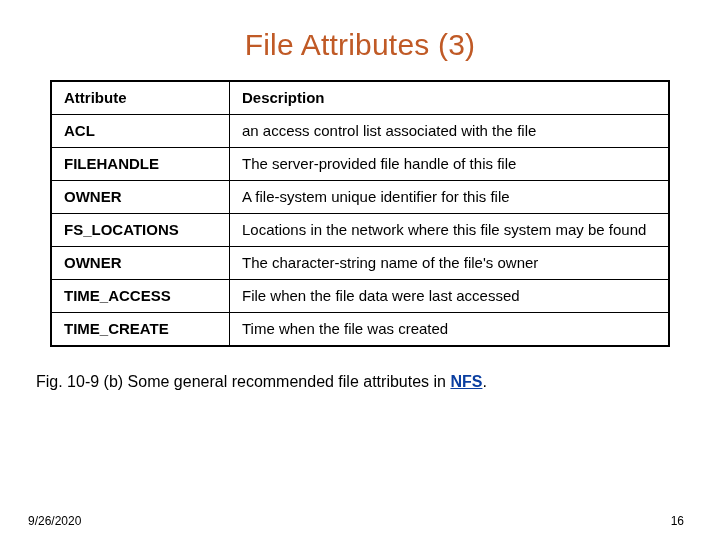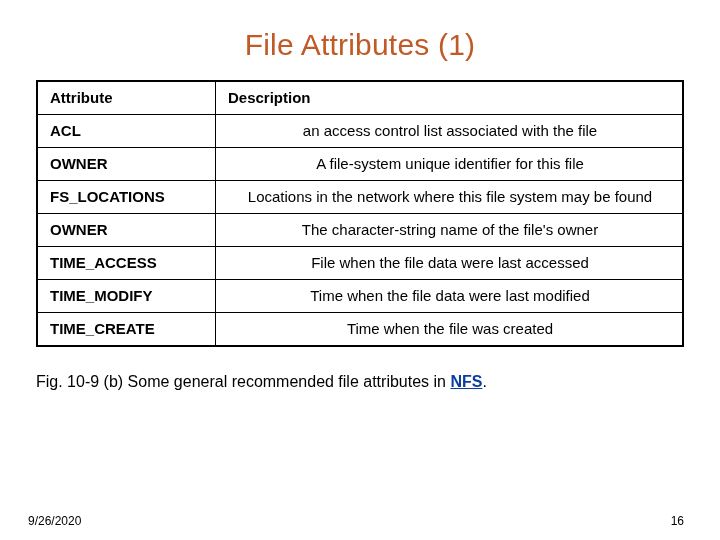--- a/index.html
+++ b/index.html
@@ -21,21 +21,21 @@
   .title {
     text-align: center;
     color: #c05a26;
     font-size: 30px;
     font-weight: 400;
     padding-top: 28px;
     padding-bottom: 18px;
     letter-spacing: 0.2px;
   }
   .table-wrap {
-    margin: 0 36px;
+    margin: 0 50px;
   }
   table {
     border-collapse: collapse;
     width: 100%;
     border: 2px solid #000;
   }
   th, td {
     border: 1.5px solid #000;
     padding: 7px 10px 7px 12px;
     text-align: left;
@@ -45,21 +45,20 @@
   }
   th {
     font-weight: 700;
   }
   td.attr {
     font-weight: 700;
     width: 155px;
   }
   td.desc {
     font-weight: 400;
-    text-align: center;
   }
   .caption {
     margin: 26px 36px 0 36px;
     font-size: 16px;
     color: #000;
   }
   .caption .nfs {
     color: #0a3ea0;
     font-weight: 700;
     text-decoration: underline;
@@ -81,54 +80,54 @@
   .footer .pageno {
     position: absolute;
     right: 36px;
   }
 </style>
 </head>
 <body>
 
 <div class="slide">
 
-  <div class="title">File Attributes (1)</div>
+  <div class="title">File Attributes (3)</div>
 
   <div class="table-wrap">
     <table>
       <thead>
         <tr>
           <th>Attribute</th>
           <th>Description</th>
         </tr>
       </thead>
       <tbody>
         <tr>
           <td class="attr">ACL</td>
           <td class="desc">an access control list associated with the file</td>
+        </tr>
+        <tr>
+          <td class="attr">FILEHANDLE</td>
+          <td class="desc">The server-provided file handle of this file</td>
         </tr>
         <tr>
           <td class="attr">OWNER</td>
           <td class="desc">A file-system unique identifier for this file</td>
         </tr>
         <tr>
           <td class="attr">FS_LOCATIONS</td>
           <td class="desc">Locations in the network where this file system may be found</td>
         </tr>
         <tr>
           <td class="attr">OWNER</td>
           <td class="desc">The character-string name of the file's owner</td>
         </tr>
         <tr>
           <td class="attr">TIME_ACCESS</td>
           <td class="desc">File when the file data were last accessed</td>
-        </tr>
-        <tr>
-          <td class="attr">TIME_MODIFY</td>
-          <td class="desc">Time when the file data were last modified</td>
         </tr>
         <tr>
           <td class="attr">TIME_CREATE</td>
           <td class="desc">Time when the file was created</td>
         </tr>
       </tbody>
     </table>
   </div>
 
   <div class="caption">

